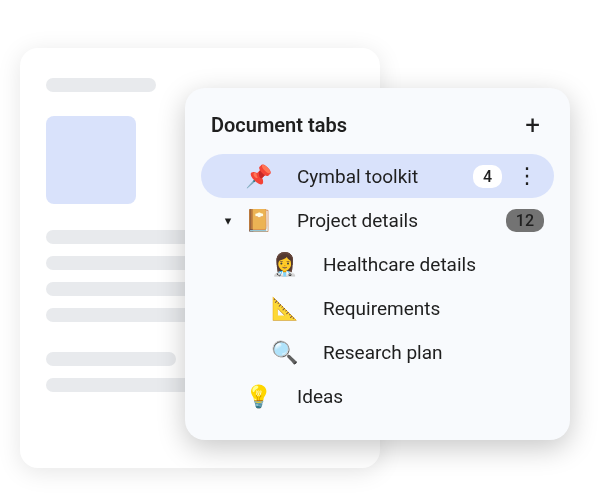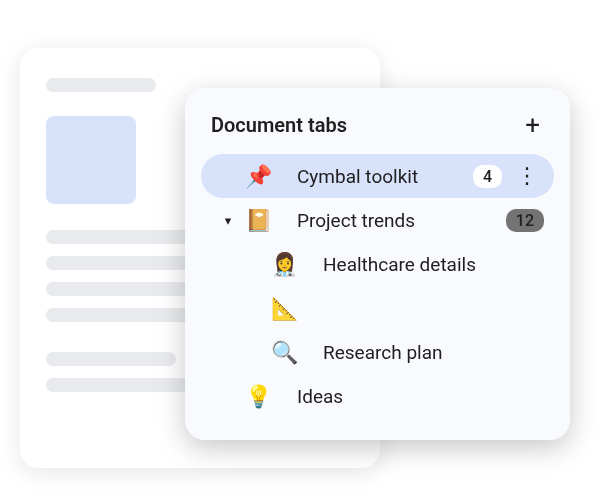--- a/index.html
+++ b/index.html
@@ -141,32 +141,33 @@
     <span class="emoji">📌</span>
     <span class="tab-label">Cymbal toolkit</span>
     <span class="spacer"></span>
     <span class="badge">4</span>
     <span class="more-btn">⋮</span>
   </div>
 
   <div class="tab-item indent-1">
     <span class="chevron">▾</span>
     <span class="emoji">📔</span>
-    <span class="tab-label">Project trends</span>
+    <span class="tab-label">Project details</span>
     <span class="spacer"></span>
     <span class="badge grey">12</span>
   </div>
 
   <div class="tab-item indent-2">
     <span class="emoji">👩‍⚕️</span>
     <span class="tab-label">Healthcare details</span>
   </div>
 
   <div class="tab-item indent-2">
     <span class="emoji">📐</span>
+    <span class="tab-label">Requirements</span>
   </div>
 
   <div class="tab-item indent-2">
     <span class="emoji">🔍</span>
     <span class="tab-label">Research plan</span>
   </div>
 
   <div class="tab-item indent-1">
     <span class="chevron hidden">▾</span>
     <span class="emoji">💡</span>

